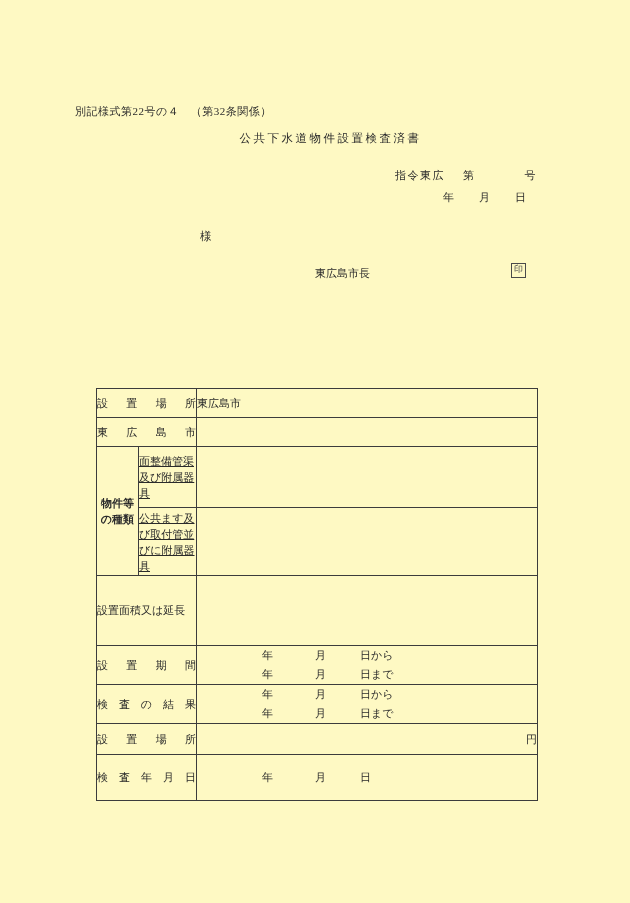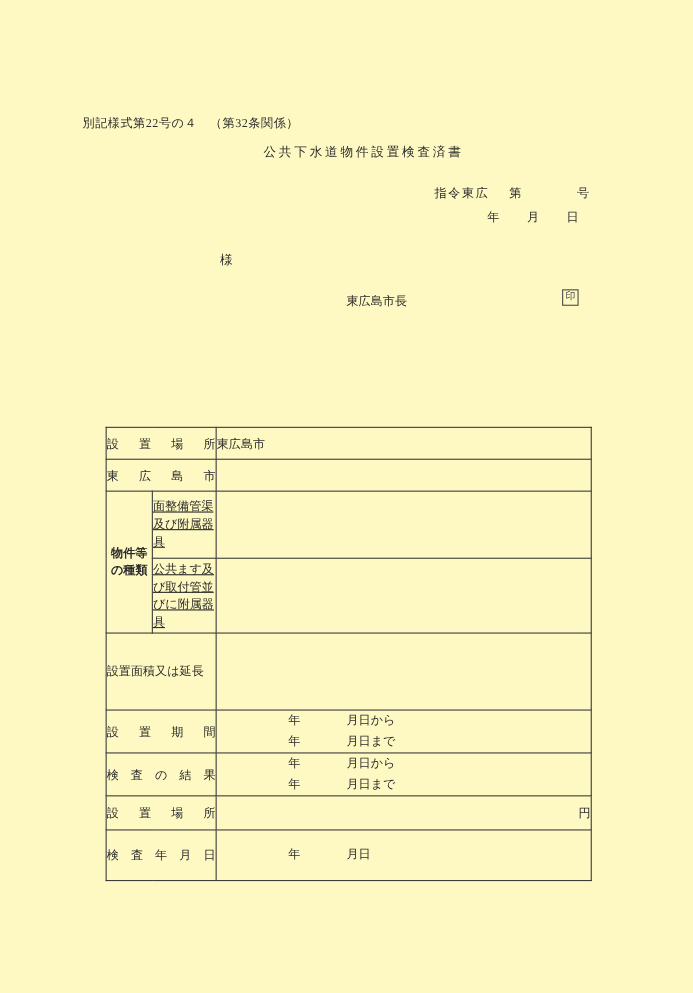--- a/index.html
+++ b/index.html
@@ -76,21 +76,21 @@
     padding:2px 3px 2px 6px;
     line-height:16px;
     word-break:break-all;
     vertical-align:middle;
     text-decoration:underline;
   }
   td.val{padding-left:10px;margin-top:24px;}
   .pline{display:flex;line-height:19px;}
   .pline .y{margin-left:65px;}
   .pline .m{margin-left:42px;}
-  .pline .d{}
+  .pline .d{margin-left:34px;}
   td.fee-cell{text-align:right;padding-right:107px;}
 </style>
 </head>
 <body>
 
 <div class="page">
 
   <div class="abs form-number">別記様式第22号の４　（第32条関係）</div>
 
   <div class="abs doc-title">公共下水道物件設置検査済書</div>

